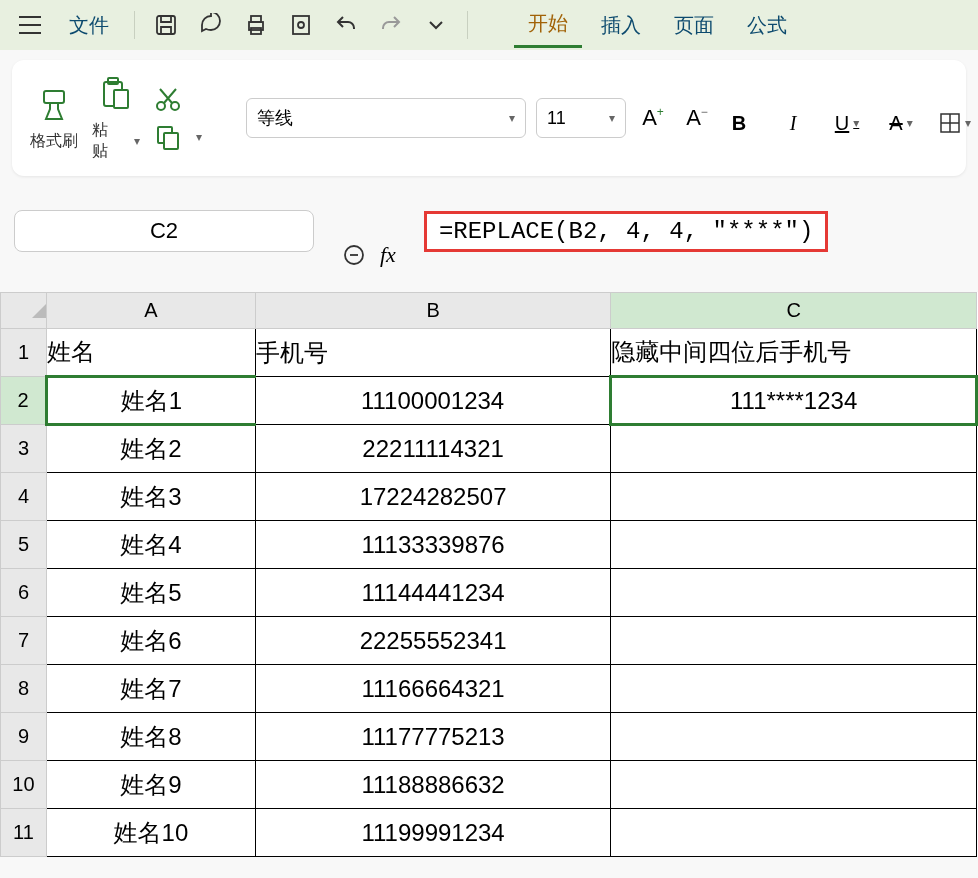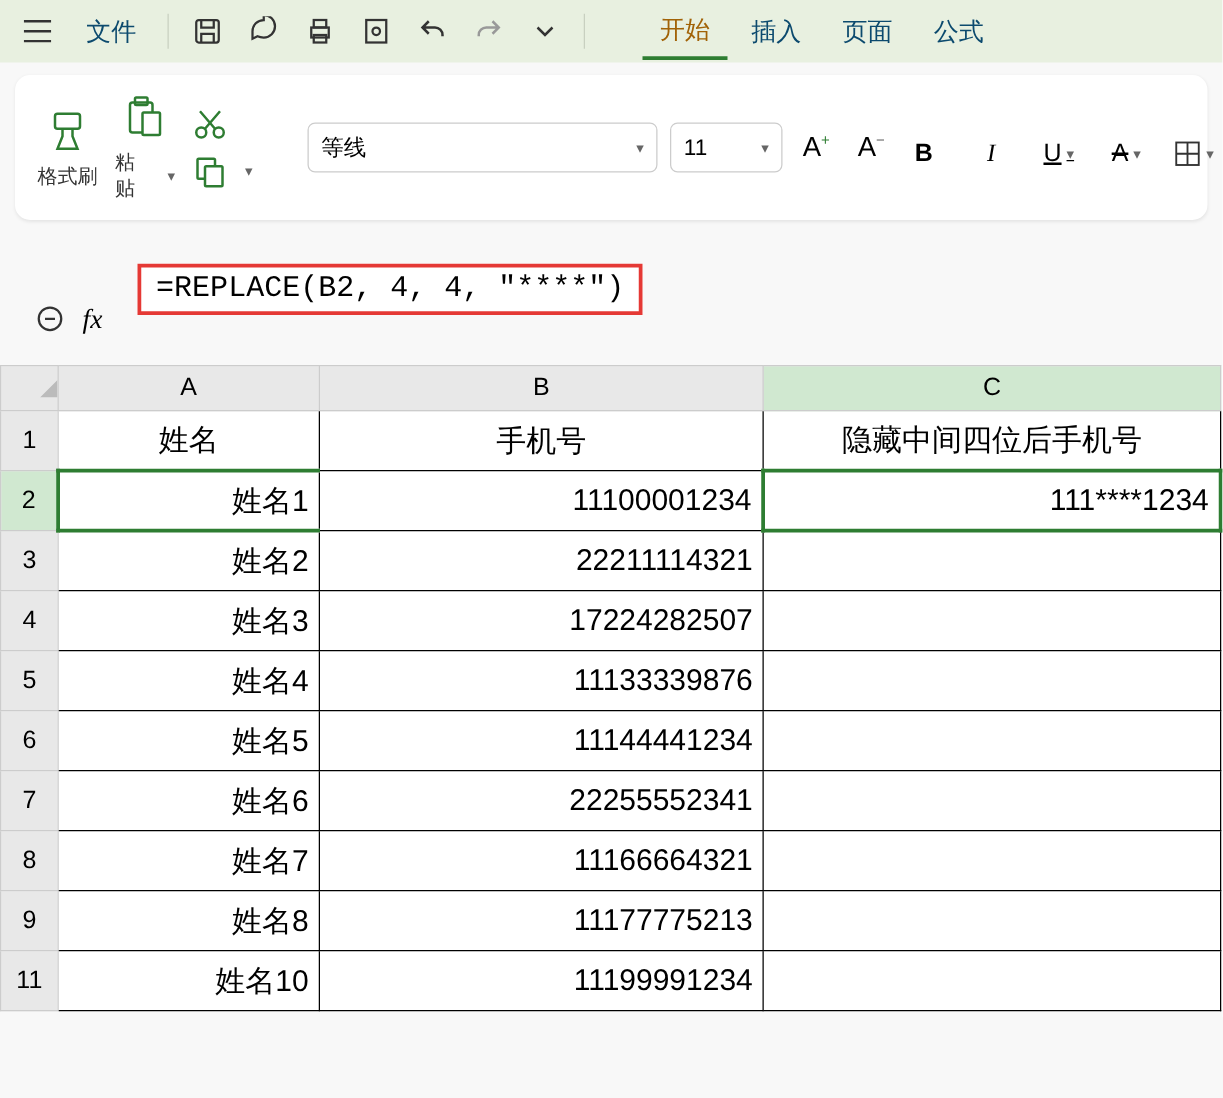--- a/index.html
+++ b/index.html
@@ -197,28 +197,27 @@
   border: 1px solid #ccc;
   width: 44px;
   text-align: center;
   font-size: 20px;
 }
 .row-header.active { background: #d0e8d0; }
 .data-cell {
   border: 1px solid #000;
   height: 48px;
   font-size: 24px;
-  text-align: right;
+  text-align: center;
   padding: 0 8px;
 }
 .header-cell {
   border: 1px solid #000;
   height: 48px;
   font-size: 24px;
-  text-align: center;
   font-weight: normal;
 }
 .selected-cell {
   border: 3px solid #2e7d32 !important;
   position: relative;
 }
 .selected-row-a {
   border-left: 3px solid #2e7d32 !important;
   border-top: 3px solid #2e7d32 !important;
   border-bottom: 3px solid #2e7d32 !important;
@@ -390,20 +389,21 @@
     </div>
     <div class="fmt-btn">
       <svg width="26" height="20" viewBox="0 0 26 20">
           <path d="M0 2h26M4 10h18M0 18h26" stroke="#333" stroke-width="2"></path>
         </svg>
     </div>
   </div>
 </div>
 
 <div class="formula-bar">
+  <div class="cell-ref">C2</div>
   <div class="fx-group">
     <div>
       <svg width="24" height="24" viewBox="0 0 24 24" fill="none" stroke="#333" stroke-width="1.8">
           <circle cx="12" cy="12" r="9"></circle>
           <path d="M8 12h8"></path>
         </svg>
     </div>
     <div class="fx-label">fx</div>
   </div>
   <div class="formula-content">=REPLACE(B2, 4, 4, "****")</div>
@@ -470,20 +470,26 @@
       <td class="data-cell">11166664321</td>
       <td class="data-cell"></td>
     </tr>
     <tr>
       <td class="row-header">9</td>
       <td class="data-cell">姓名8</td>
       <td class="data-cell">11177775213</td>
       <td class="data-cell"></td>
     </tr>
     <tr>
+      <td class="row-header">10</td>
+      <td class="data-cell">姓名9</td>
+      <td class="data-cell">11188886632</td>
+      <td class="data-cell"></td>
+    </tr>
+    <tr>
       <td class="row-header">11</td>
       <td class="data-cell">姓名10</td>
       <td class="data-cell">11199991234</td>
       <td class="data-cell"></td>
     </tr>
   </tbody>
     </table>
 </div>
 
 </body></html>

